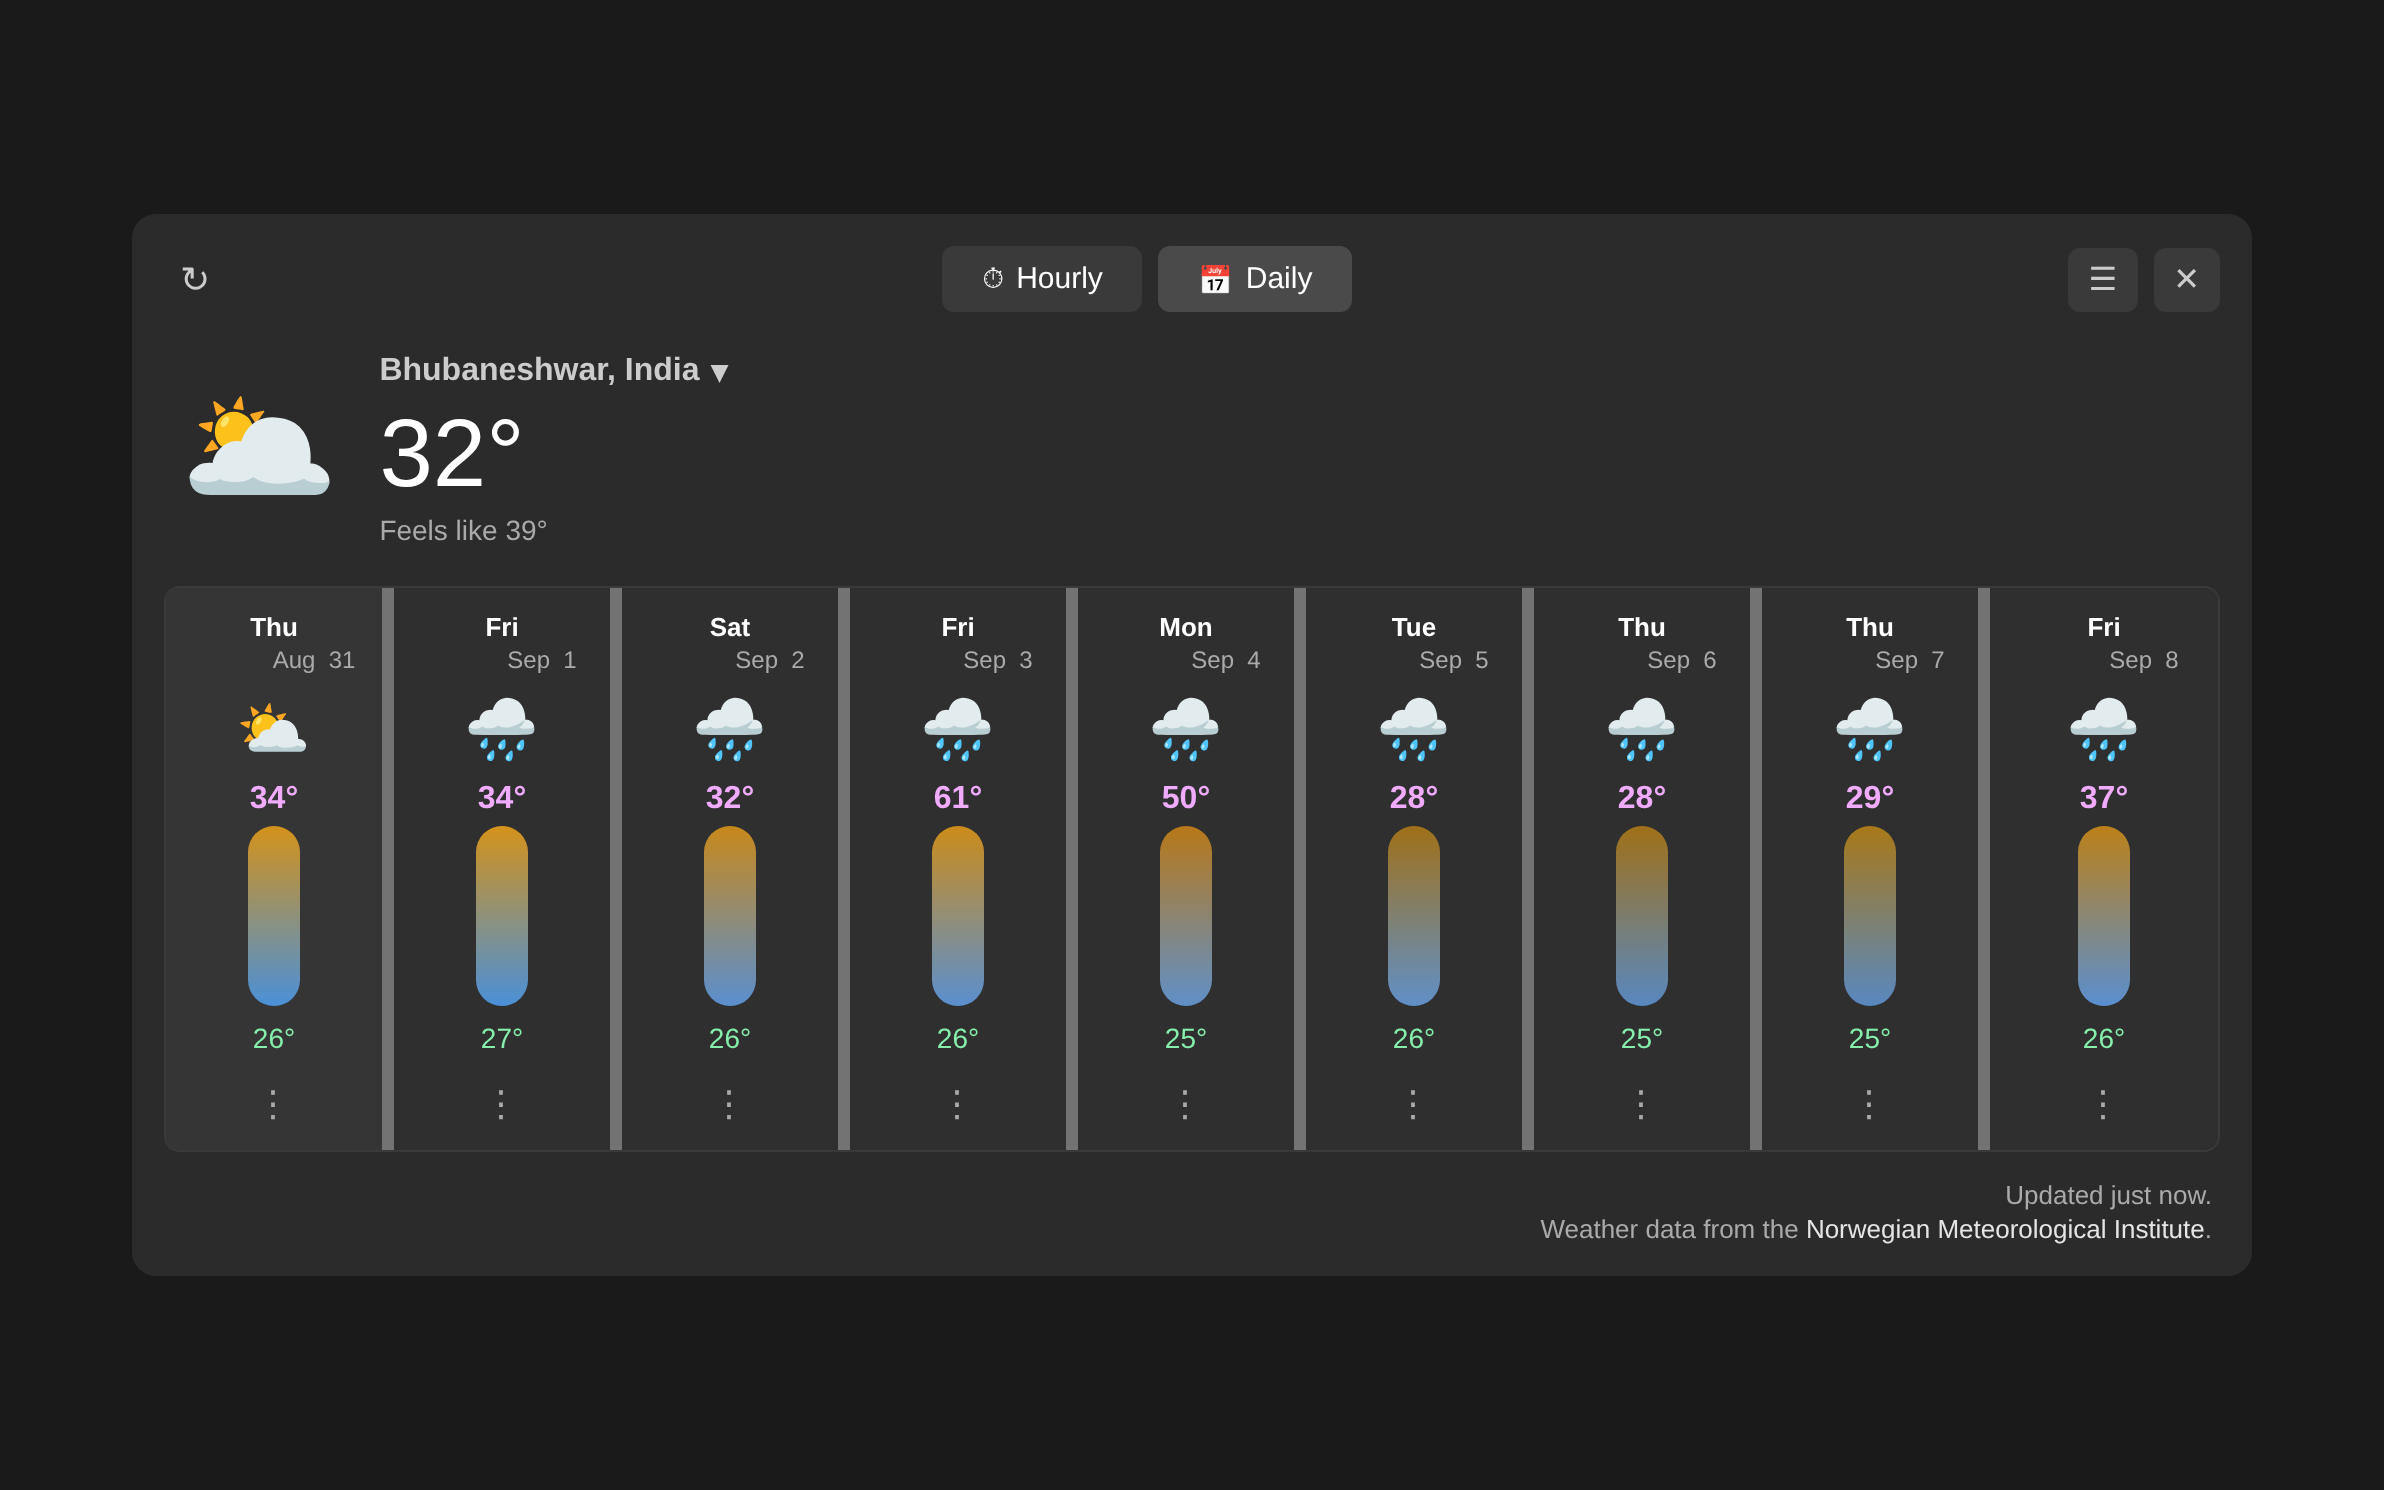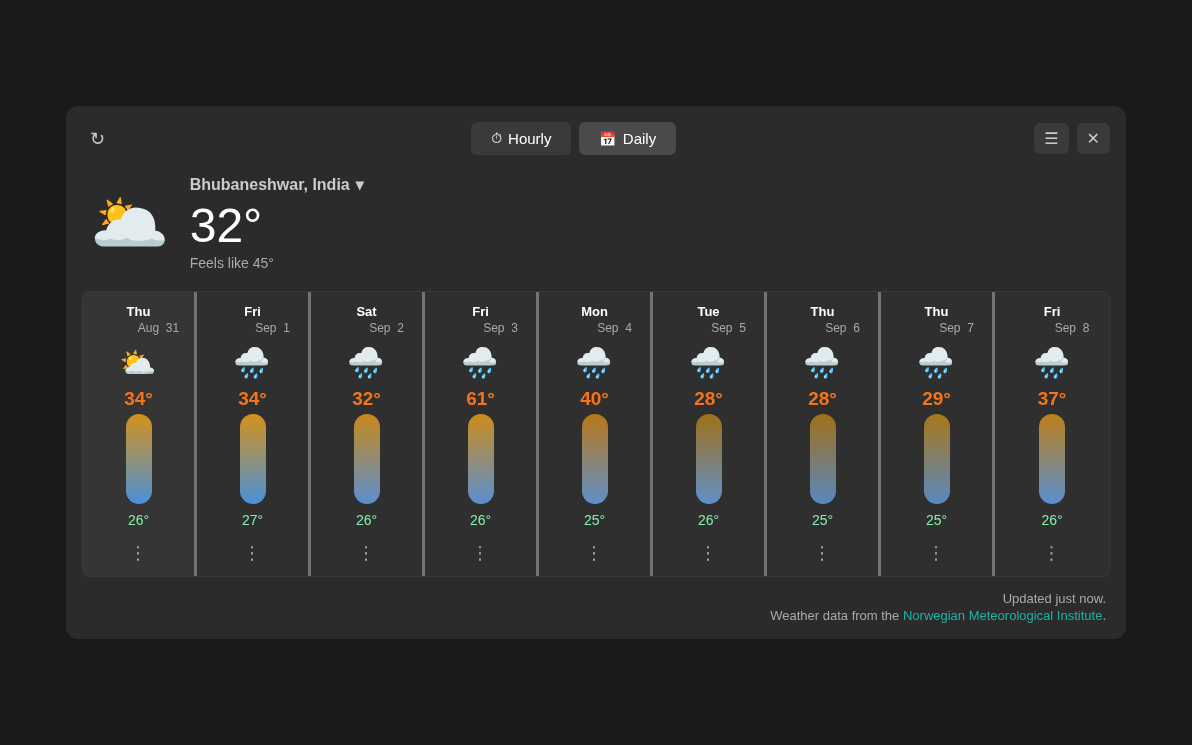--- a/index.html
+++ b/index.html
@@ -87,33 +87,33 @@
     .forecast-grid {
       display: grid;
       grid-template-columns: repeat(9, 1fr);
       gap: 0;
       border: 1px solid #3a3a3a;
       border-radius: 8px;
       overflow: hidden;
     }
     .day-card {
       background: #2f2f2f;
-      border-right: 3px solid #737373;
+      border-right: 6px solid #737373;
       padding: 12px 6px;
       display: flex;
       flex-direction: column;
       align-items: center;
       text-align: center;
     }
     .day-card:last-child { border-right: none; }
     .day-card:first-child { background: #353535; }
     .day-name { color: #fff; font-size: 13px; font-weight: 600; margin-bottom: 2px; }
     .day-date { color: #aaa; font-size: 12px; margin-bottom: 10px; margin-left: 40px; }
     .weather-emoji { font-size: 30px; margin-bottom: 8px; }
-    .temp-high { color: #f97316; font-size: 19px; font-weight: 600; margin-bottom: 4px; }
+    .temp-high { color: #f0abfc; font-size: 16px; font-weight: 600; margin-bottom: 4px; }
     .thermometer {
       width: 26px;
       height: 90px;
       border-radius: 13px;
       margin: 0 auto 8px;
       background: linear-gradient(to bottom, #e8a020 0%, #5080c0 100%);
       position: relative;
       overflow: hidden;
     }
     .temp-low { color: #86efac; font-size: 14px; font-weight: 500; margin-bottom: 10px; }
@@ -126,21 +126,21 @@
       letter-spacing: 1px;
       margin-top: 4px;
     }
     .footer {
       margin-top: 14px;
       padding: 0 4px;
       text-align: right;
     }
     .footer-updated { color: #aaa; font-size: 13px; }
     .footer-source { color: #aaa; font-size: 13px; margin-top: 2px; }
-    .footer-source a { color: #14b8a6; text-decoration: none; }
+    .footer-source a { color: #e5e5e5; text-decoration: none; }
     .tab-icon { font-size: 14px; }
   </style>
 </head>
 <body>
 
 <div class="app-window">
   <div class="header">
     <div class="header-left">
       <button class="refresh-btn">↻</button>
     </div>
@@ -161,21 +161,21 @@
   </div>
 
   <div class="location-section">
     <div class="weather-icon-main">🌥️</div>
     <div class="location-info">
       <div class="location-name">
         <span>Bhubaneshwar, India</span>
         <span>▾</span>
       </div>
       <div class="temp-main">32°</div>
-      <div class="feels-like">Feels like 45°</div>
+      <div class="feels-like">Feels like 39°</div>
     </div>
   </div>
 
   <div class="forecast-grid" id="forecast-container">
   <div class="day-card">
     <div class="day-name">Thu</div>
     <div class="day-date">Aug&nbsp;&nbsp;31</div>
     <div class="weather-emoji">⛅</div>
     <div class="temp-high">34°</div>
     <div class="thermometer" style="background: linear-gradient(to bottom, #d4921a 0%, #4a90d9 100%); width:26px; height:90px; border-radius:13px; margin: 0 auto 8px;"></div>
@@ -206,21 +206,21 @@
     <div class="weather-emoji">🌧️</div>
     <div class="temp-high">61°</div>
     <div class="thermometer" style="background: linear-gradient(to bottom, #cc8c1a 0%, #5a8fd0 100%); width:26px; height:90px; border-radius:13px; margin: 0 auto 8px;"></div>
     <div class="temp-low">26°</div>
     <button class="more-btn">⋮</button>
   </div>
       <div class="day-card">
     <div class="day-name">Mon</div>
     <div class="day-date">Sep&nbsp;&nbsp;4</div>
     <div class="weather-emoji">🌧️</div>
-    <div class="temp-high">40°</div>
+    <div class="temp-high">50°</div>
     <div class="thermometer" style="background: linear-gradient(to bottom, #b87818 0%, #6090c8 100%); width:26px; height:90px; border-radius:13px; margin: 0 auto 8px;"></div>
     <div class="temp-low">25°</div>
     <button class="more-btn">⋮</button>
   </div>
       <div class="day-card">
     <div class="day-name">Tue</div>
     <div class="day-date">Sep&nbsp;&nbsp;5</div>
     <div class="weather-emoji">🌧️</div>
     <div class="temp-high">28°</div>
     <div class="thermometer" style="background: linear-gradient(to bottom, #a07018 0%, #6090c8 100%); width:26px; height:90px; border-radius:13px; margin: 0 auto 8px;"></div>

